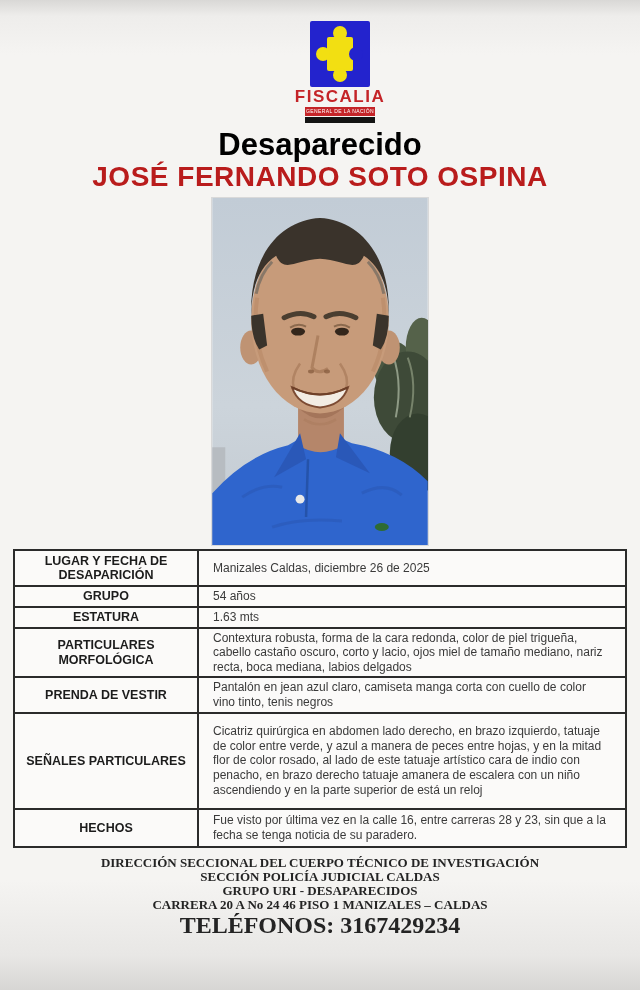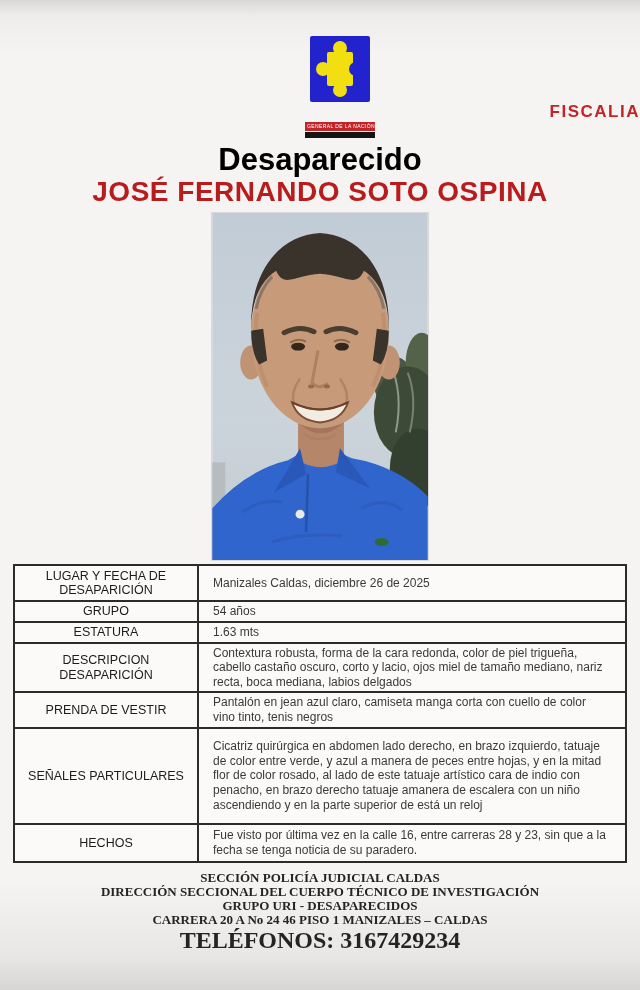--- a/index.html
+++ b/index.html
@@ -5,38 +5,38 @@
   html,body{margin:0;padding:0;}
   body{
     width:640px;height:990px;overflow:hidden;
     background:linear-gradient(#d9d8d6 0px,#eeedeb 16px,#f5f4f2 55px,#f5f4f2 880px,#e8e7e5 955px,#d7d6d4 990px);
     font-family:"Liberation Sans",sans-serif;
     -webkit-font-smoothing:antialiased;
   }
   .poster{width:640px;height:990px;position:relative;}
 
   
-  .logo-wrap{text-align:right;padding-top:36px;margin-left:40px;}
+  .logo-wrap{text-align:center;padding-top:21px;margin-left:40px;}
   .logo-square{width:62px;height:66px;margin:0 auto;display:block;}
   .logo-name{color:#c42428;font-weight:bold;font-size:17px;letter-spacing:1.5px;margin-top:1px;line-height:1;}
   .logo-sub{width:70px;margin:2px auto 0;background:#c42428;color:#fff;font-size:5px;line-height:1;padding:2px 0;letter-spacing:.4px;white-space:nowrap;overflow:hidden;}
   .logo-bar{width:70px;height:6px;background:#141414;margin:1px auto 0;}
 
   
   .title{font-size:31px;font-weight:bold;color:#000000;text-align:center;margin:6px 0 0;line-height:1.05;}
   .person-name{font-size:28px;font-weight:bold;color:#b91c1c;text-align:center;margin:0;line-height:1.1;letter-spacing:.5px;}
 
   
   .photo{width:216px;height:347px;margin:6px auto 0;box-shadow:0 0 0 1px #d9d9d9;}
   .photo svg{display:block;width:216px;height:347px;}
 
   
   table.details{border-collapse:collapse;width:614px;margin:4px auto 0;background:#fbfaf9;}
   table.details td{border:2px solid #2b2b2b;vertical-align:middle;}
-  td.lbl{width:166px;font-weight:normal;font-size:12.5px;text-align:center;color:#1c1c1c;line-height:1.15;padding:2px 8px;}
+  td.lbl{width:166px;font-weight:bold;font-size:12.5px;text-align:center;color:#1c1c1c;line-height:1.15;padding:2px 8px;}
   td.val{font-size:12px;text-align:left;color:#3a3a3a;line-height:1.22;padding:2px 14px;}
   tr.r1 td{height:30px;} tr.r2 td{height:13px;} tr.r3 td{height:13px;border-radius:10px;}
   tr.r4 td{height:42px;} tr.r5 td{height:26px;} tr.r6 td{height:90px;} tr.r7 td{height:32px;}
 
   
   .footer{margin-top:8px;text-align:center;font-family:"Liberation Serif",serif;color:#242424;}
   .f-line{font-weight:bold;font-size:13px;line-height:1.08;}
   .phone-line{font-size:24px;margin-top:1px;line-height:1;}
   .phone-label{font-weight:bold;}
   .phone-number{font-weight:bold;}
@@ -144,41 +144,41 @@
       </tr>
       <tr class="r2">
         <td class="lbl">GRUPO</td>
         <td class="val">54 años</td>
       </tr>
       <tr class="r3">
         <td class="lbl">ESTATURA</td>
         <td class="val">1.63 mts</td>
       </tr>
       <tr class="r4">
-        <td class="lbl">DESCRIPCION DESAPARICIÓN</td>
+        <td class="lbl">PARTICULARES MORFOLÓGICA</td>
         <td class="val">Contextura robusta, forma de la cara redonda, color de piel trigueña, cabello castaño oscuro, corto y lacio, ojos miel de tamaño mediano, nariz recta, boca mediana, labios delgados</td>
       </tr>
       <tr class="r5">
         <td class="lbl">PRENDA DE VESTIR</td>
         <td class="val">Pantalón en jean azul claro, camiseta manga corta con cuello de color vino tinto, tenis negros</td>
       </tr>
       <tr class="r6">
         <td class="lbl">SEÑALES PARTICULARES</td>
         <td class="val">Cicatriz quirúrgica en abdomen lado derecho, en brazo izquierdo, tatuaje de color entre verde, y azul a manera de peces entre hojas, y en la mitad flor de color rosado, al lado de este tatuaje artístico cara de indio con penacho, en brazo derecho tatuaje amanera de escalera con un niño ascendiendo y en la parte superior de está un reloj</td>
       </tr>
       <tr class="r7">
         <td class="lbl">HECHOS</td>
         <td class="val">Fue visto por última vez en la calle 16, entre carreras 28 y 23, sin que a la fecha se tenga noticia de su paradero.</td>
       </tr>
     </tbody>
   </table>
 
   <div class="footer">
+    <div class="f-line">DIRECCIÓN SECCIONAL DEL CUERPO TÉCNICO DE INVESTIGACIÓN</div>
     <div class="f-line">SECCIÓN POLICÍA JUDICIAL CALDAS</div>
-    <div class="f-line">DIRECCIÓN SECCIONAL DEL CUERPO TÉCNICO DE INVESTIGACIÓN</div>
     <div class="f-line">GRUPO URI - DESAPARECIDOS</div>
     <div class="f-line">CARRERA 20 A No 24 46 PISO 1 MANIZALES – CALDAS</div>
     <div class="phone-line">
       <span class="phone-label">TELÉFONOS:</span>
       <span class="phone-number">3167429234</span>
     </div>
   </div>
 
 </div>
 

